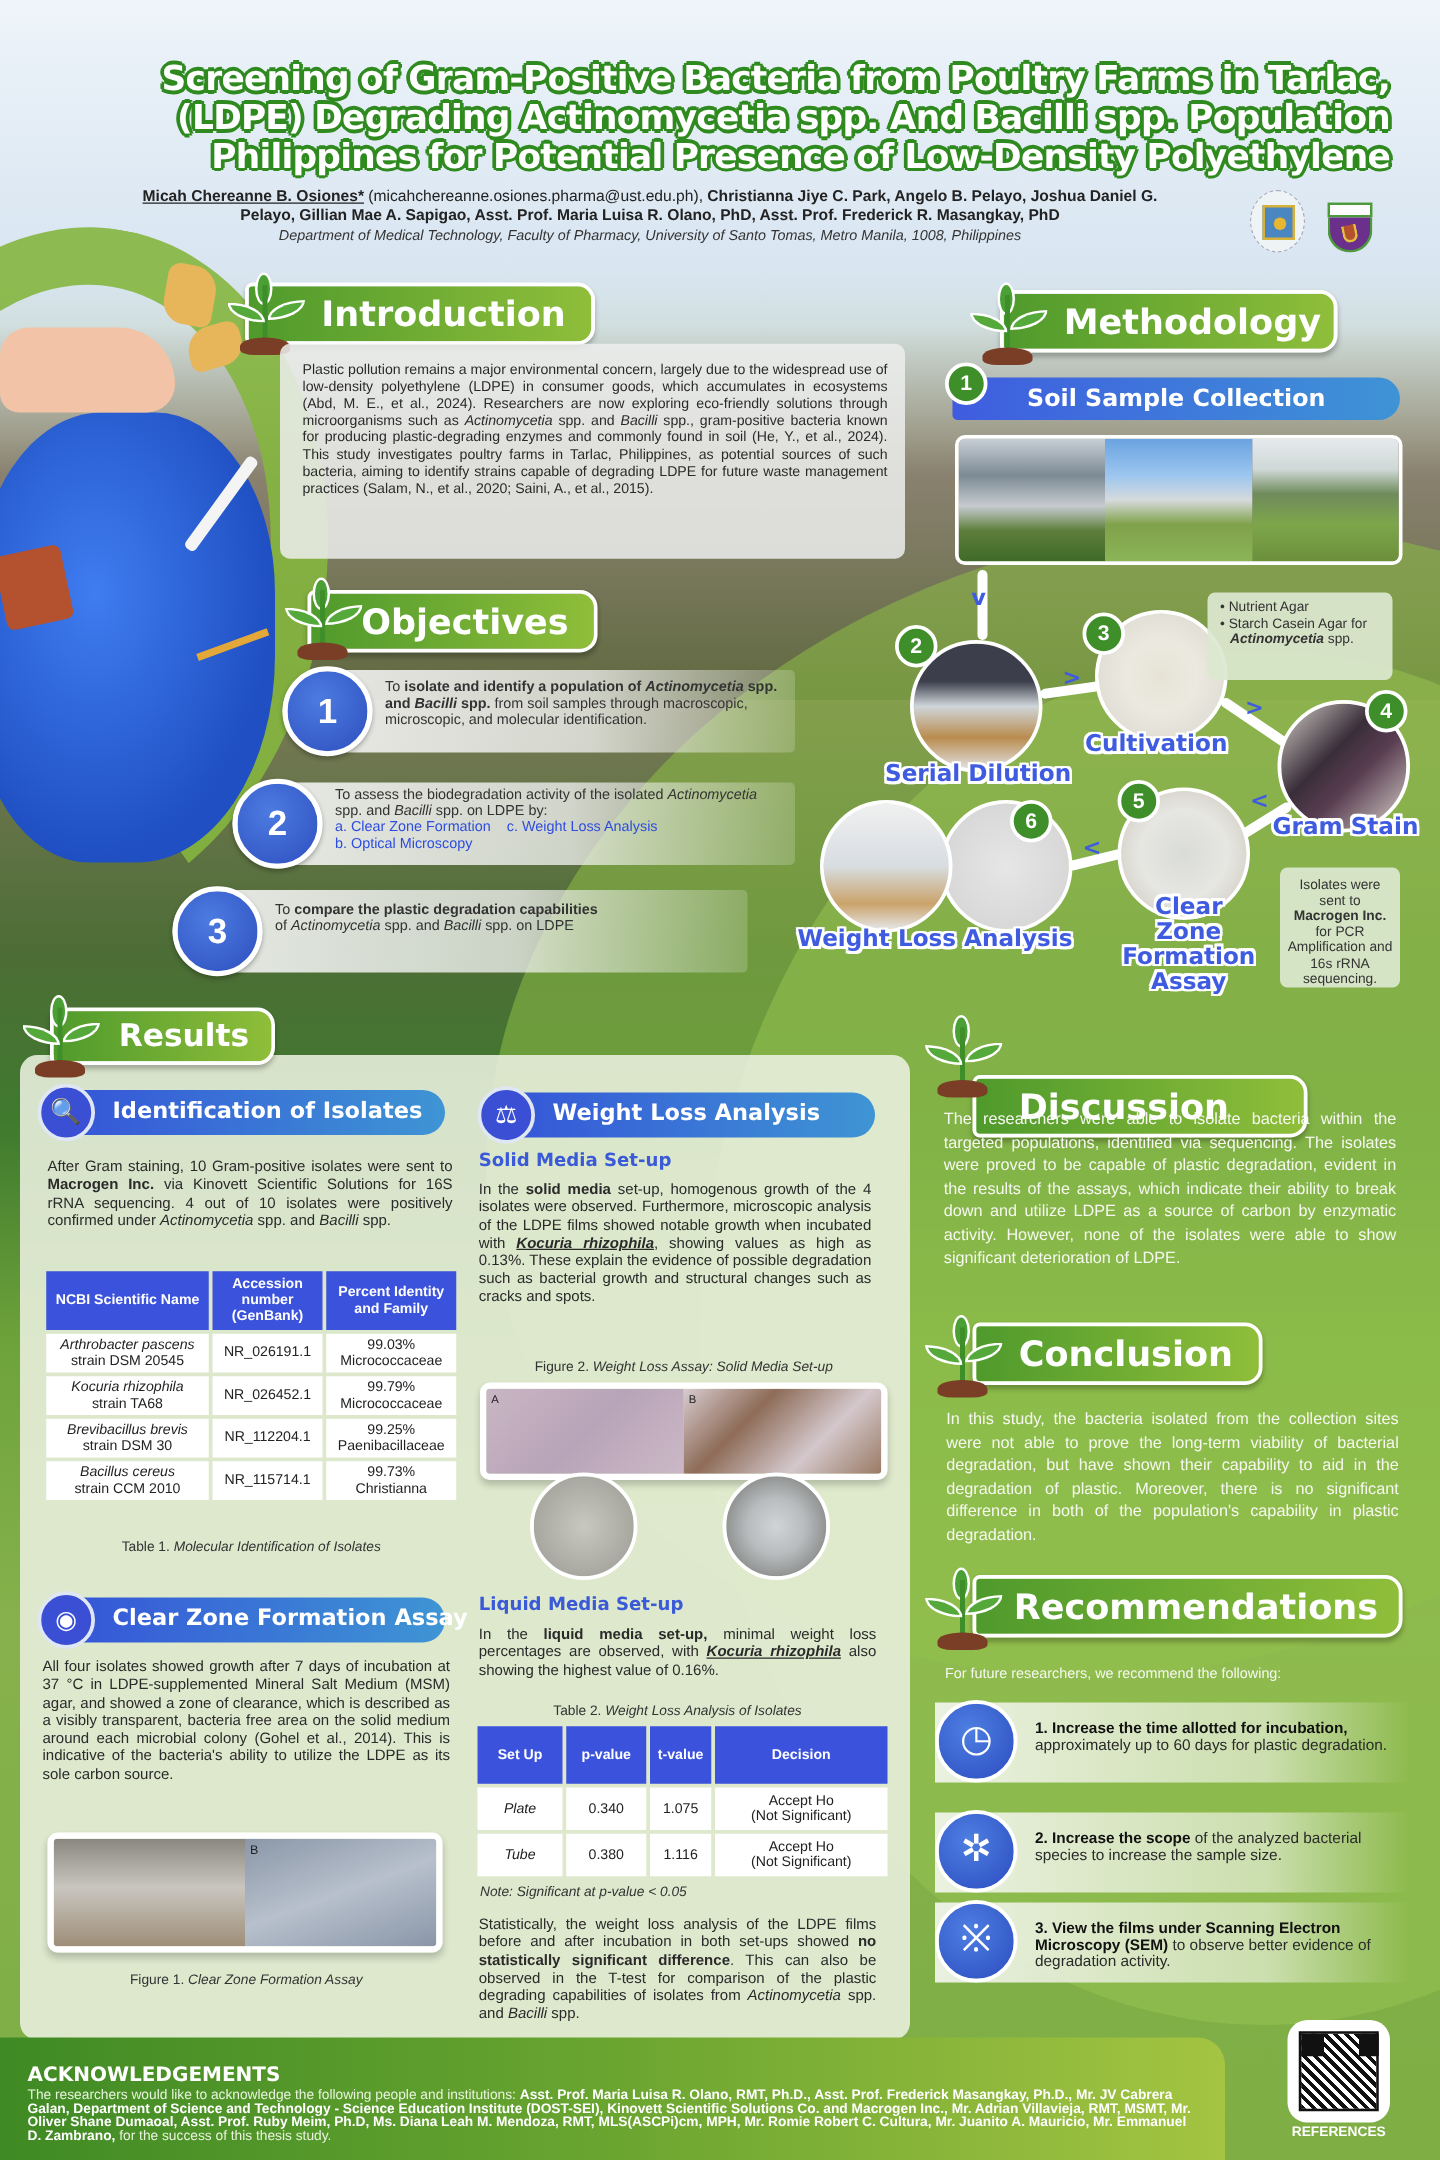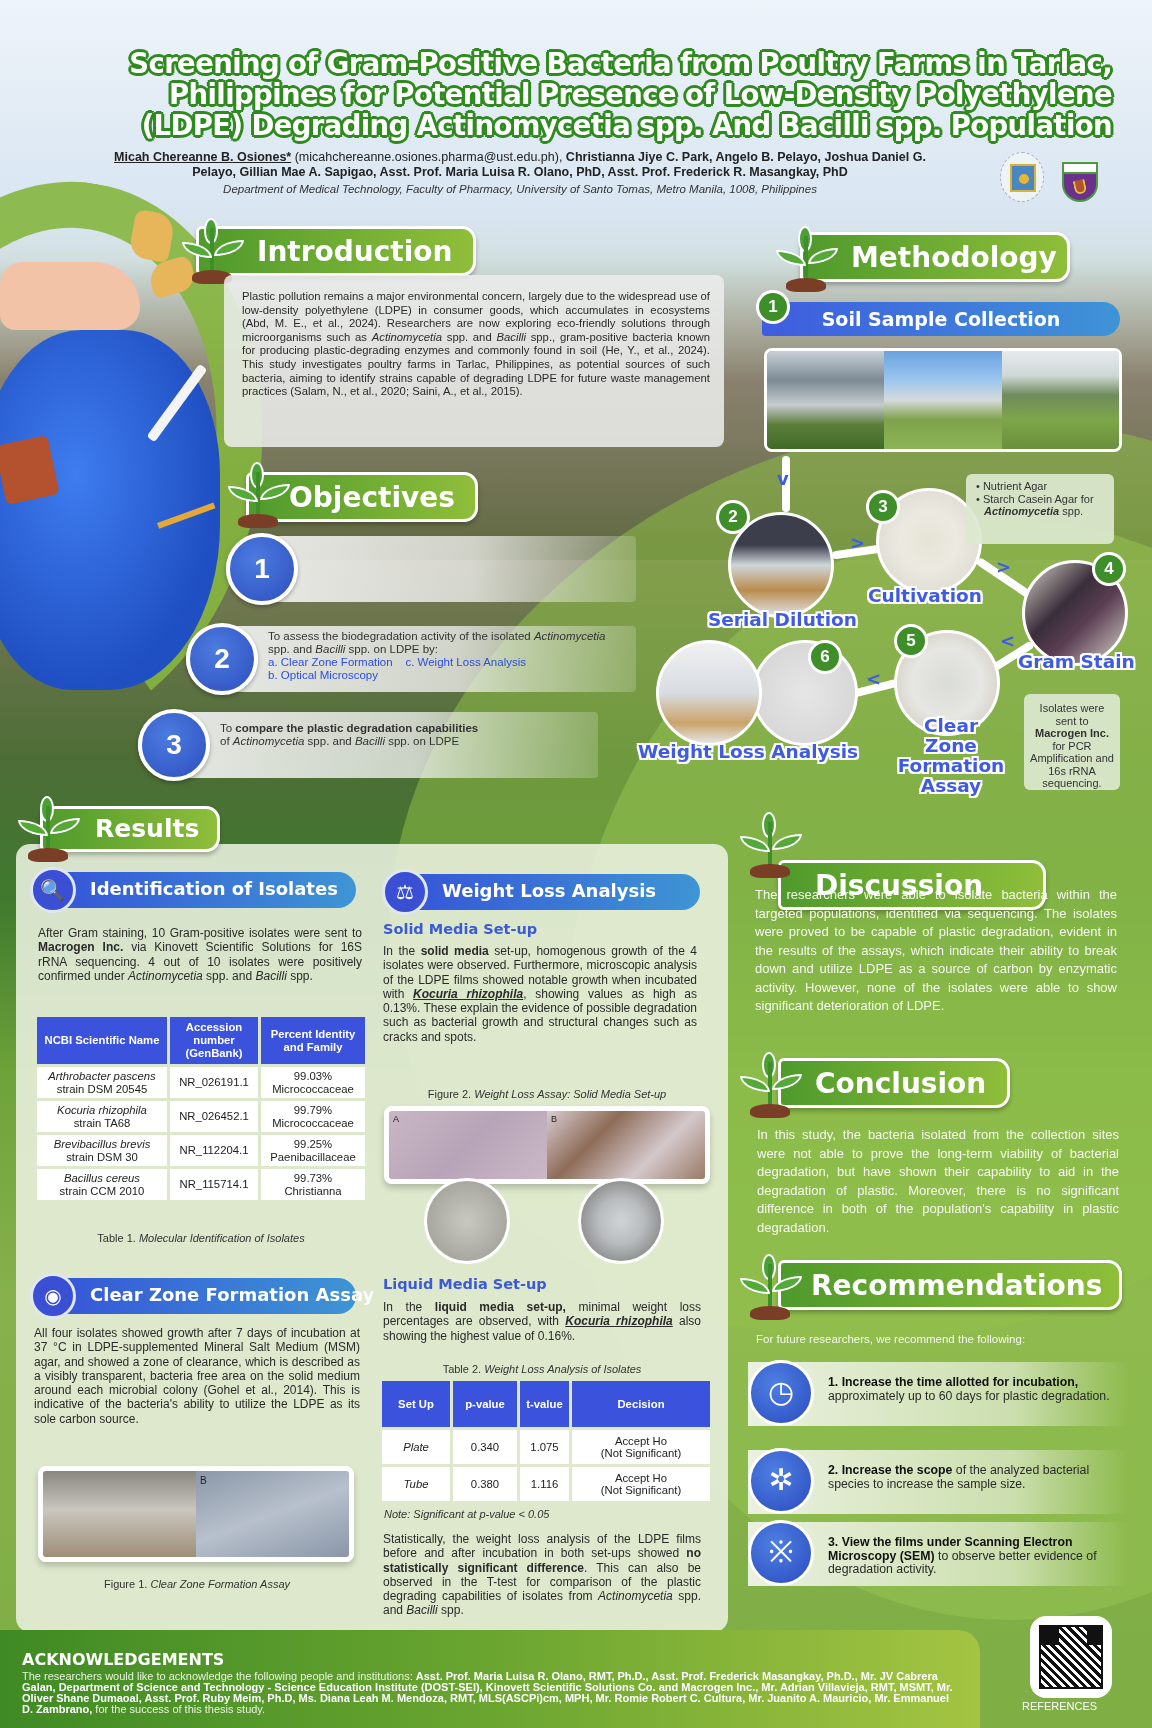--- a/index.html
+++ b/index.html
@@ -108,35 +108,35 @@
   
   .ack{position:absolute;left:0;top:1630px;width:980px;height:98px;background:linear-gradient(90deg,#3f8a24 0%,#6aa530 50%,#a4c442 100%);border-radius:0 22px 0 0}
   .ack .h{position:absolute;left:22px;top:20px;font-family:"DejaVu Sans",sans-serif;font-weight:bold;color:#fff;font-size:16px}
   .ack .p{position:absolute;left:22px;top:41px;width:940px;font-size:11px;line-height:11px;color:#e9f3dd}
   .ack .p b{font-weight:bold;color:#fff}
   .qr{position:absolute;left:1030px;top:1616px;width:82px;height:82px;background:#fff;border-radius:16px;padding:9px}
   .qr .grid{width:64px;height:64px;background:
     linear-gradient(90deg,#111 0 18px,transparent 18px 46px,#111 46px 64px) 0 0/64px 18px no-repeat,
     repeating-linear-gradient(45deg,#111 0 3px,#fff 3px 6px),
     repeating-linear-gradient(-45deg,#111 0 2px,transparent 2px 7px);border:2px solid #111}
-  .qr-lbl{position:absolute;left:1022px;top:1700px;width:98px;color:#fff;font-size:11px;font-weight:normal}
+  .qr-lbl{position:absolute;left:1022px;top:1700px;width:98px;text-align:center;color:#fff;font-size:11px;font-weight:bold}
 </style>
 </head>
 <body>
 
 <div class="bg-sky"></div>
 <div class="bg-field"></div>
 <div class="bg-swoosh"></div>
 <div class="bg-swoosh2"></div>
 <div class="bg-left-sash"></div>
 
 <div class="title">
   <div>Screening of Gram-Positive Bacteria from Poultry Farms in Tarlac,</div>
+  <div>(LDPE) Degrading Actinomycetia spp. And Bacilli spp. Population</div>
   <div>Philippines for Potential Presence of Low-Density Polyethylene</div>
-  <div>(LDPE) Degrading Actinomycetia spp. And Bacilli spp. Population</div>
 </div>
 <div class="authors">
   <span class="lead">Micah Chereanne B. Osiones*</span><span> (micahchereanne.osiones.pharma@ust.edu.ph), </span><b>Christianna Jiye C. Park, Angelo B. Pelayo, Joshua Daniel G.</b><br>
   <b>Pelayo, Gillian Mae A. Sapigao, Asst. Prof. Maria Luisa R. Olano, PhD, Asst. Prof. Frederick R. Masangkay, PhD</b>
 </div>
 <div class="dept">Department of Medical Technology, Faculty of Pharmacy, University of Santo Tomas, Metro Manila, 1008, Philippines</div>
 <div class="logo1">
     <div class="core"></div>
   </div>
 <div class="logo2">
@@ -173,20 +173,23 @@
 <div class="sprout" style="left:224px;top:462px">
     <div class="leafT"></div>
     <div class="stem"></div>
     <div class="leafL"></div>
     <div class="leafR"></div>
     <div class="soil"></div>
   </div>
 
 <div class="obj" style="left:226px;top:536px;width:410px">
   <div class="num">1</div>
+  <div class="txt" style="width:320px">
+    <span>To </span><b>isolate and identify a population of </b><b><i>Actinomycetia</i></b><b> spp. and </b><b><i>Bacilli</i></b><b> spp.</b><span> from soil samples through macroscopic, microscopic, and molecular identification.</span>
+  </div>
 </div>
 <div class="obj" style="left:186px;top:626px;width:450px">
   <div class="num">2</div>
   <div class="txt" style="width:340px;top:4px">
     <span>To assess the biodegradation activity of the isolated </span><i>Actinomycetia</i><span> spp. and </span><i>Bacilli</i><span> spp. on LDPE by:</span><br>
     <span class="blue">a. Clear Zone Formation</span>&nbsp;&nbsp;&nbsp;&nbsp;<span class="blue">c. Weight Loss Analysis</span><br>
     <span class="blue">b. Optical Microscopy</span>
   </div>
 </div>
 <div class="obj" style="left:138px;top:712px;width:460px">

